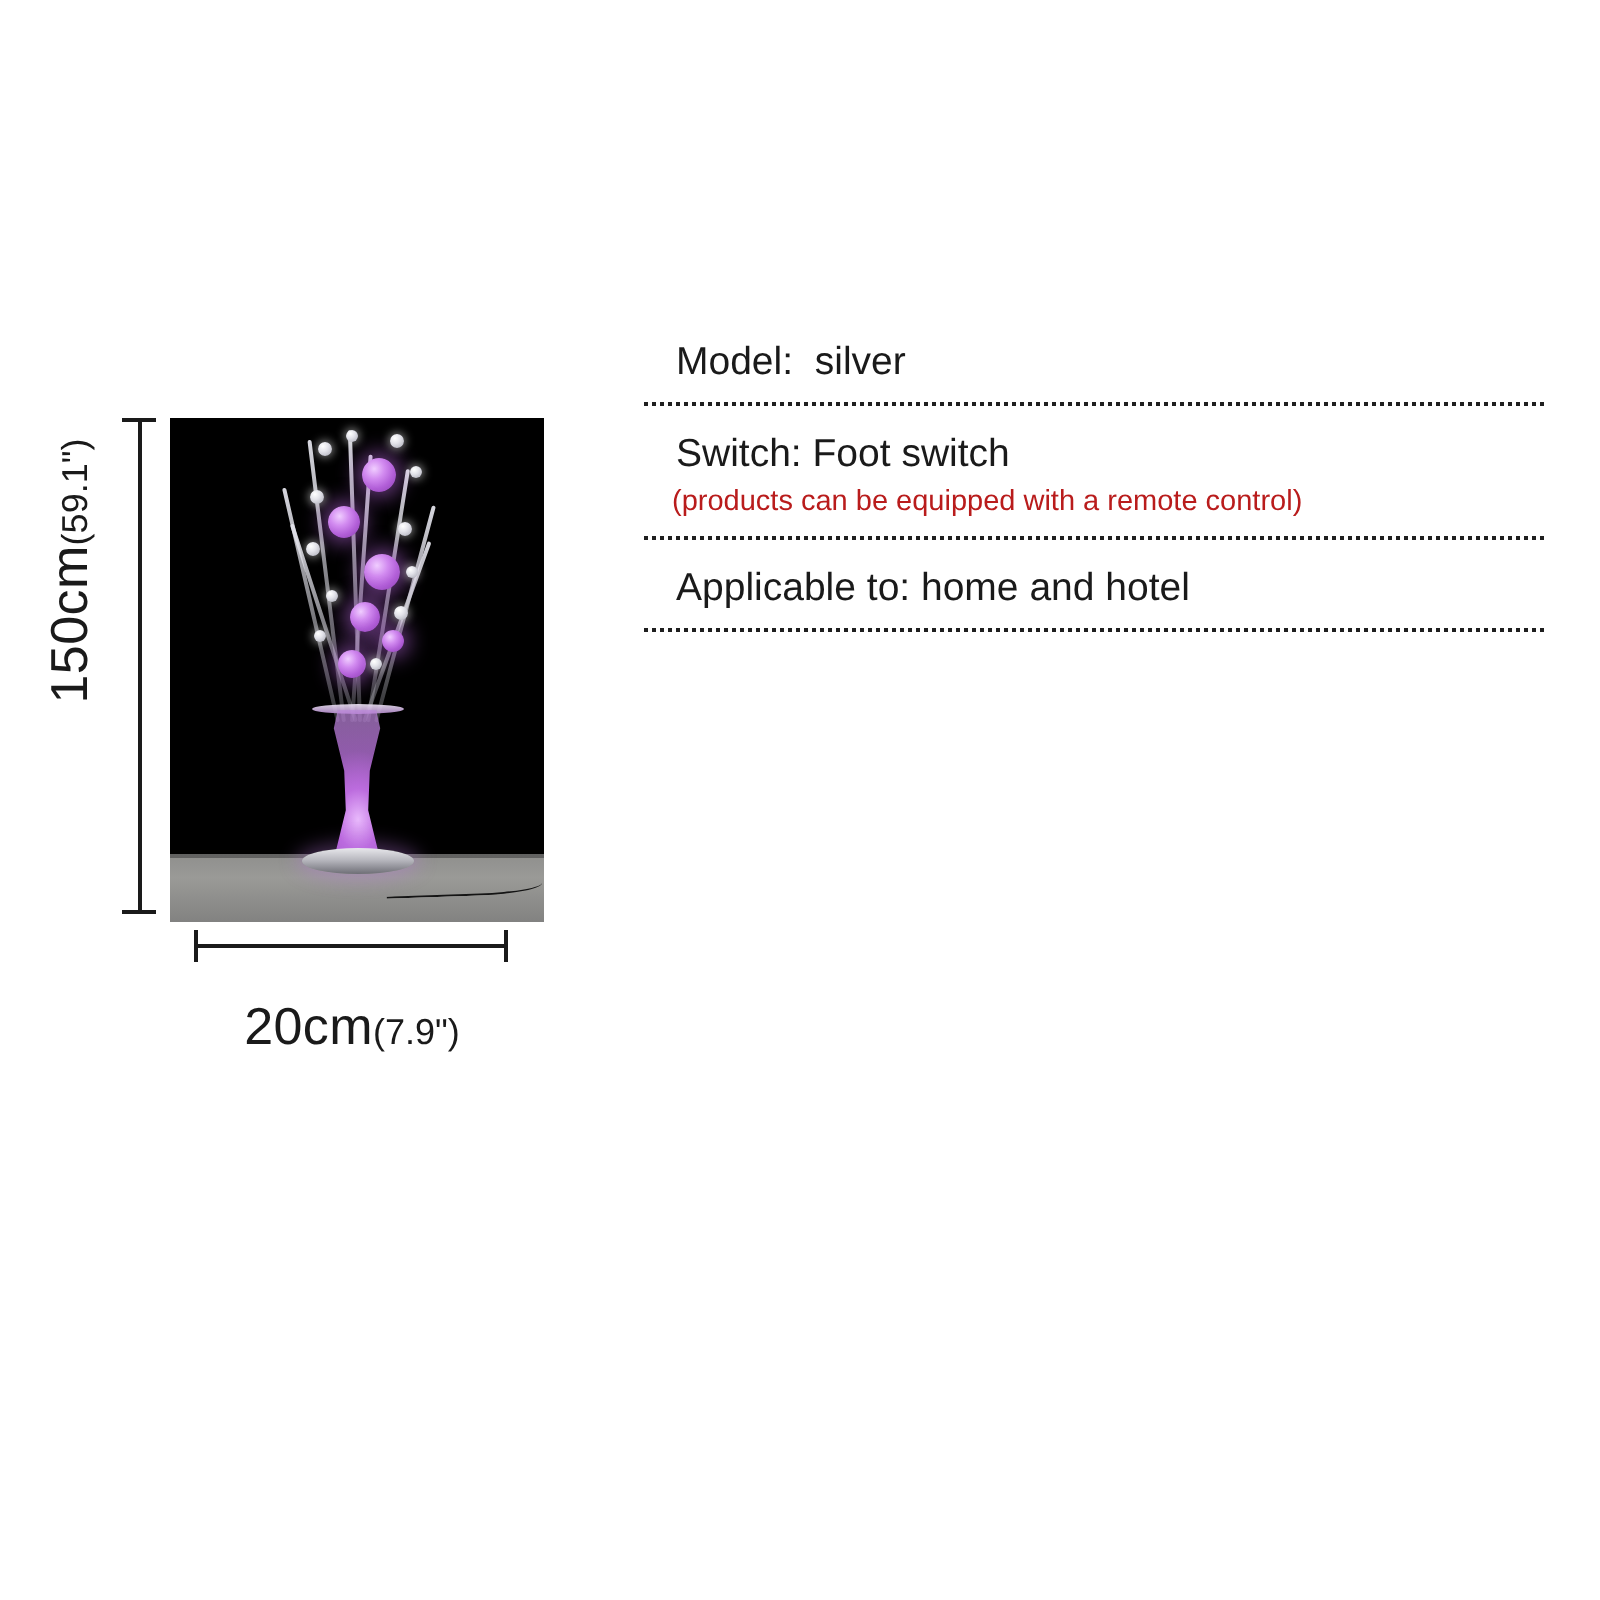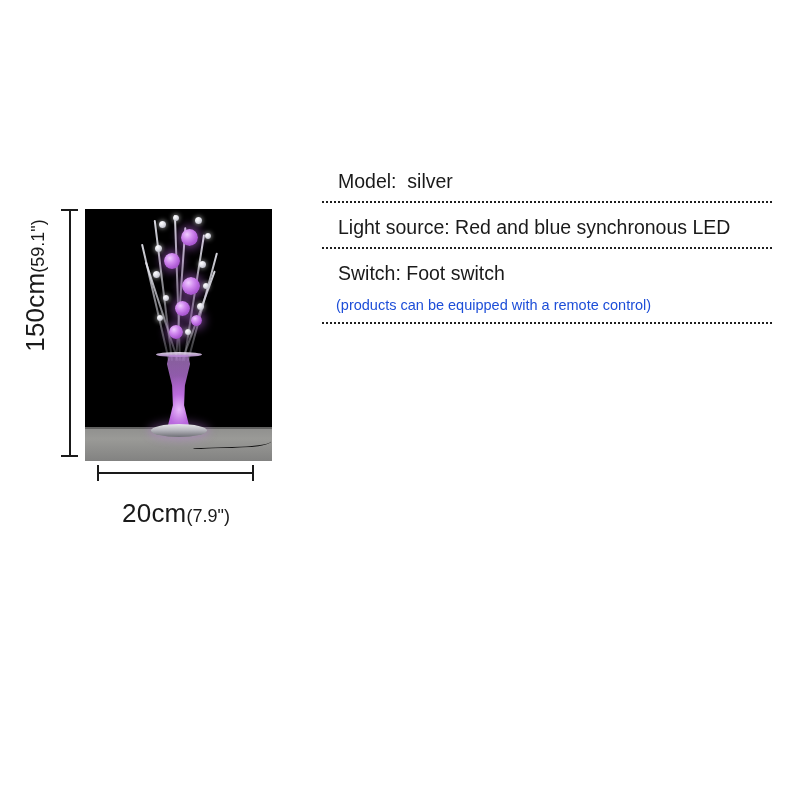--- a/index.html
+++ b/index.html
@@ -212,22 +212,22 @@
   .spec-row:first-child { padding-top: 5px; }
 
   .spec-main {
     font-size: 19.5px;
     line-height: 26px;
     white-space: pre;
   }
   .spec-sub {
     font-size: 14.5px;
     line-height: 20px;
-    color: #1d4ed8;
-    margin-top: 9px;
+    color: #b91c1c;
+    margin-top: 1px;
     margin-left: -2px;
     white-space: pre;
   }
   .sup { font-size: 12.5px; vertical-align: super; }
 </style>
 </head>
 <body>
 
 <div class="photo-block">
 
@@ -287,24 +287,24 @@
 </div>
 
 <div class="spec-list">
 
 
 
   <div class="spec-row">
     <div class="spec-main">Model:  silver</div>
   </div>
 
-  <div class="spec-row">
-    <div class="spec-main">Light source: Red and blue synchronous LED</div>
-  </div>
 
   <div class="spec-row">
     <div class="spec-main">Switch: Foot switch</div>
     <div class="spec-sub">(products can be equipped with a remote control)</div>
   </div>
 
 
+  <div class="spec-row">
+    <div class="spec-main">Applicable to: home and hotel</div>
+  </div>
 
 </div>
 
 </body></html>

